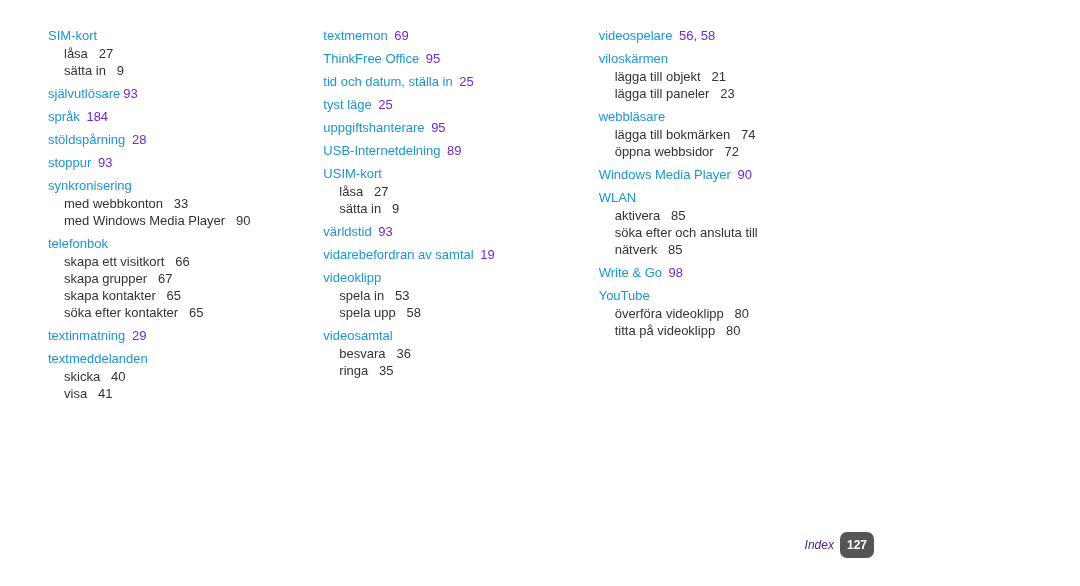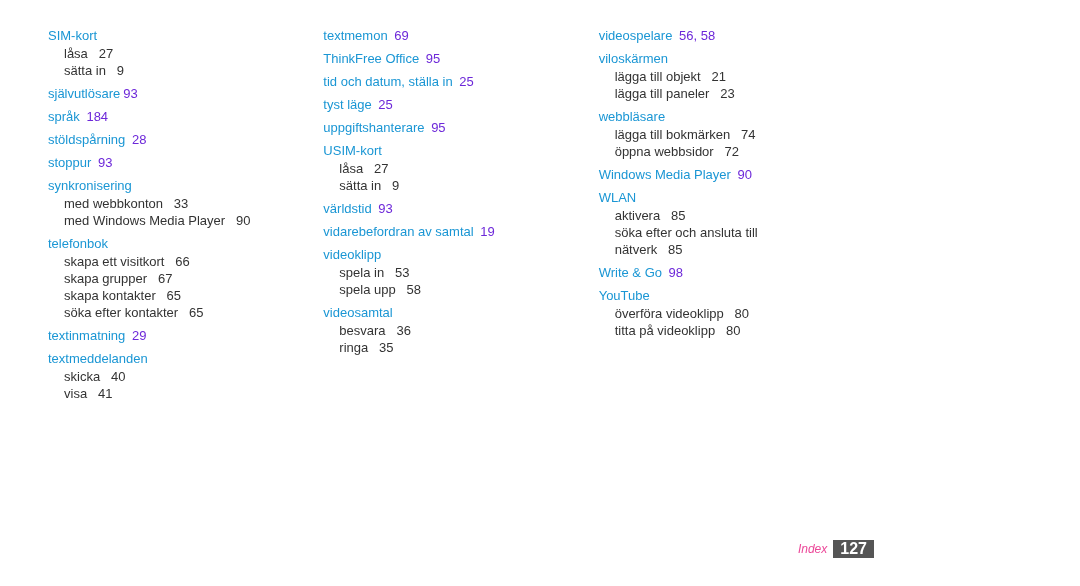--- a/index.html
+++ b/index.html
@@ -52,31 +52,31 @@
     .term-block {
       margin-bottom: 8px;
     }
     .footer {
       display: flex;
       justify-content: flex-end;
       align-items: center;
       padding-top: 8px;
     }
     .footer-text {
-      color: #ec4899;
+      color: #4c1d95;
       font-size: 12px;
       font-style: italic;
     }
     .footer-badge {
       background: #555;
       color: #fff;
-      font-size: 16px;
+      font-size: 12px;
       font-weight: bold;
-      padding: 0 7px;
-      border-radius: 0;
+      padding: 6px 7px;
+      border-radius: 7px;
       margin-left: 6px;
     }
   </style>
 </head>
 <body>
 
 <div class="page">
   <div class="columns">
 
     <div class="col">
@@ -129,20 +129,23 @@
       <div class="term-block">
         <div class="index-term"><span class="term-link">tid och datum, ställa in</span><span class="term-number"> 25</span></div>
       </div>
       <div class="term-block">
         <div class="index-term"><span class="term-link">tyst läge</span><span class="term-number"> 25</span></div>
       </div>
       <div class="term-block">
         <div class="index-term"><span class="term-link">uppgiftshanterare</span><span class="term-number"> 95</span></div>
       </div>
       <div class="term-block">
+        <div class="index-term"><span class="term-link">USB-Internetdelning</span><span class="term-number"> 89</span></div>
+      </div>
+      <div class="term-block">
         <div class="index-term"><span class="term-link">USIM-kort</span></div>
         <div class="sub-item">låsa &nbsp;&nbsp;27</div>
         <div class="sub-item">sätta in &nbsp;&nbsp;9</div>
       </div>
       <div class="term-block">
         <div class="index-term"><span class="term-link">världstid</span><span class="term-number"> 93</span></div>
       </div>
       <div class="term-block">
         <div class="index-term"><span class="term-link">vidarebefordran av samtal</span><span class="term-number"> 19</span></div>
       </div>

